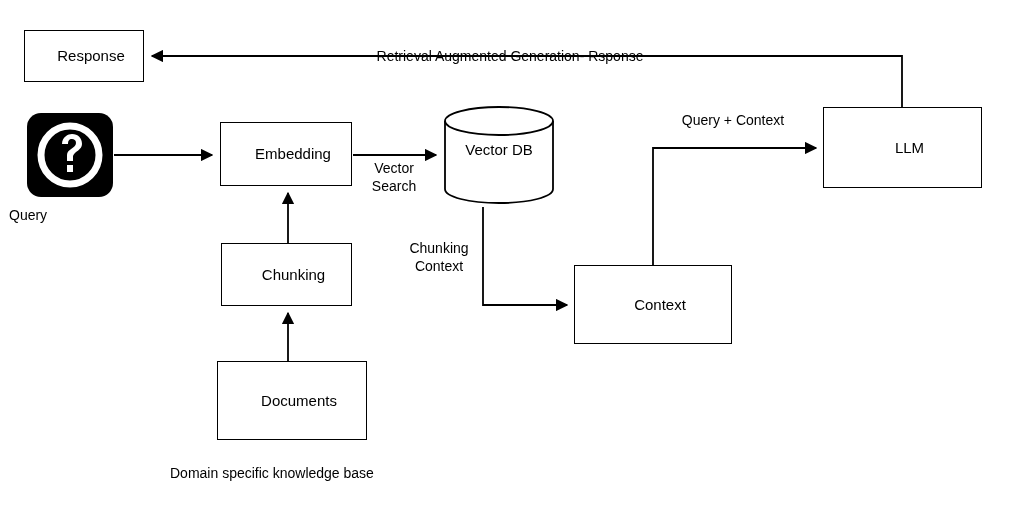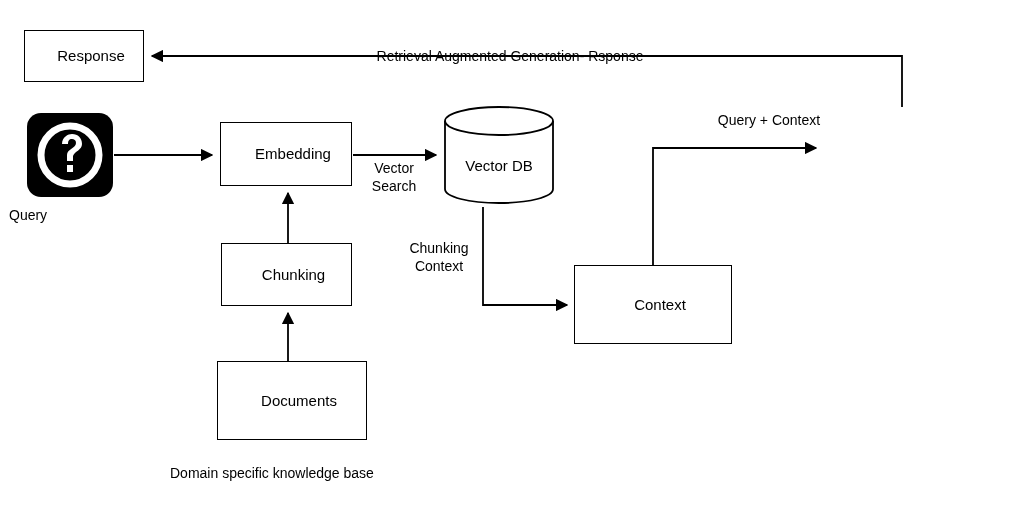--- a/index.html
+++ b/index.html
@@ -77,21 +77,21 @@
     z-index: 3;
   }
   #vector-db svg {
     position: absolute;
     inset: 0;
   }
   #vector-db .dbtext {
     position: absolute;
     left: 0;
     right: 0;
-    top: 52px;
+    top: 36px;
     text-align: center;
     font-size: 15px;
     color: #000000;
   }
   .caption {
     position: absolute;
     font-size: 14px;
     color: #000000;
     z-index: 4;
   }
@@ -168,18 +168,21 @@
   </div>
 
   <div class="node" id="chunking" style="left:221px; top:243px; width:131px; height:63px;">
     <span>Chunking</span>
   </div>
 
   <div class="node" id="context" style="left:574px; top:265px; width:158px; height:79px;">
     <span>Context</span>
   </div>
 
-  <div class="label" id="query-context-label" style="left:684px; top:112px; width:170px;text-align:center;">Query + Context</div>
+  <div class="label" id="query-context-label" style="left:648px; top:112px; width:170px;text-align:center;">Query + Context</div>
 
+  <div class="node" id="llm" style="left:823px; top:107px; width:159px; height:81px;">
+    <span>LLM</span>
+  </div>
 
   <div class="caption" id="footer-caption" style="left:170px; top:465px;">Domain specific knowledge base</div>
 
 </div>
 
 </body></html>

